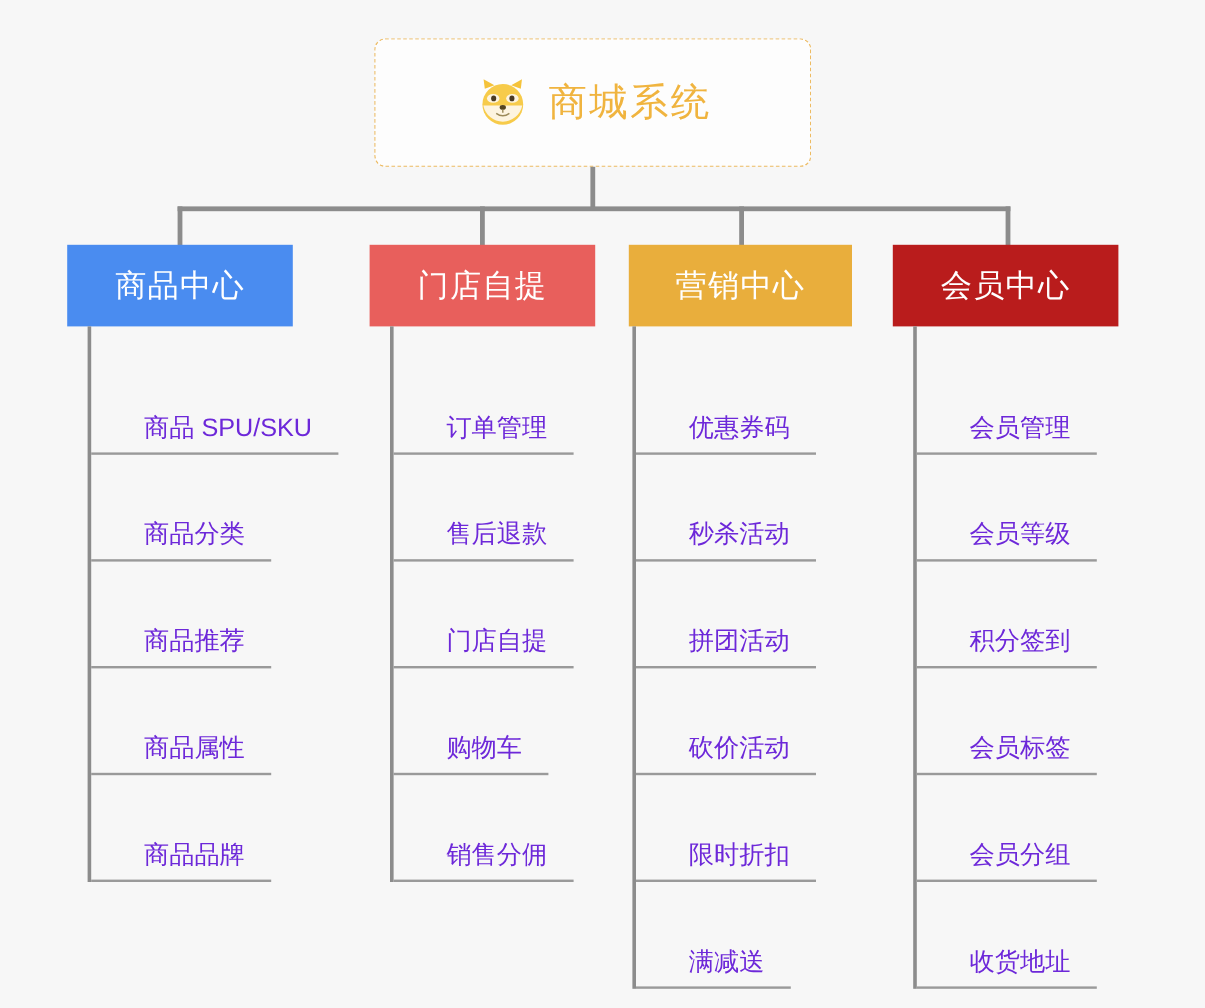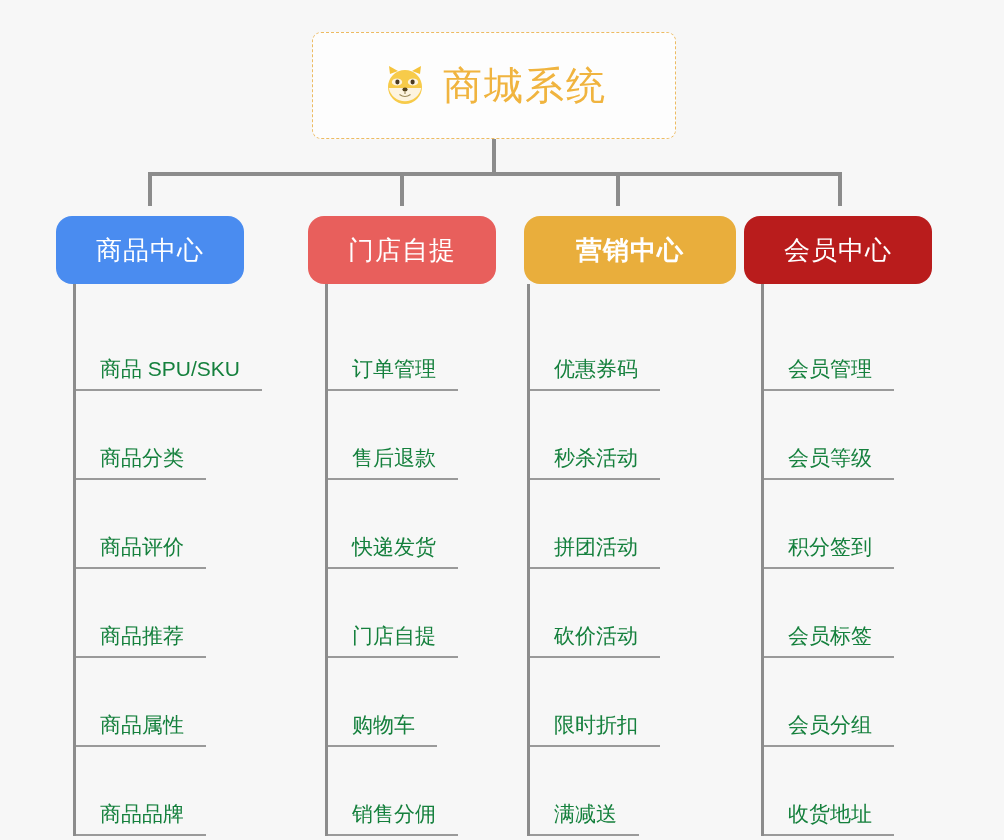--- a/index.html
+++ b/index.html
@@ -40,21 +40,21 @@
   }
   .root-emoji {
     font-size: 40px;
     line-height: 1;
     display: block;
     width: 48px;
     height: 48px;
   }
   .root-emoji svg { display:block; }
   .root-title {
-    font-size: 39px;
+    font-size: 32px;
     color: #f0b43f;
     letter-spacing: 2px;
     font-weight: 400;
     white-space: nowrap;
   }
 
   
   .conn {
     position: absolute;
     background: #8c8c8c;
@@ -62,69 +62,68 @@
   .conn-v { width: 4px; }
   .conn-h { height: 4px; }
 
   
   .column {
     position: absolute;
     top: 204px;
   }
   .cat-box {
     height: 68px;
-    border-radius: 16px;
+    border-radius: 0;
     display: flex;
     align-items: center;
     justify-content: center;
     color: #ffffff;
     font-size: 26px;
     letter-spacing: 1px;
     box-sizing: border-box;
-    margin-top: 12px;
   }
 
   
   .leaf-list {
     position: relative;
     margin-top: 0;
     padding-top: 18px;
     border-left: 3px solid #8c8c8c;
     box-sizing: border-box;
   }
   .leaf {
     position: relative;
     height: 89px;
     box-sizing: border-box;
     display: flex;
     align-items: flex-end;
     padding-left: 32px;
   }
   .leaf-label {
     font-size: 21px;
-    color: #15803d;
+    color: #6d28d9;
     line-height: 1;
     padding-bottom: 10px;
     white-space: nowrap;
     border-bottom: 2px solid #9a9a9a;
     display: inline-block;
     padding-right: 22px;
     margin-left: -32px;
-    padding-left: 24px;
+    padding-left: 44px;
   }
 
   
   #col-0 { left: 56px;  width: 248px; }
   #col-1 { left: 308px; width: 224px; }
   #col-2 { left: 524px; width: 224px; }
   #col-3 { left: 744px; width: 224px; }
 
   #col-0 .cat-box { width: 188px; }
   #col-1 .cat-box { width: 188px; }
-  #col-2 .cat-box { width: 212px; font-weight: bold; }
+  #col-2 .cat-box { width: 186px; }
   #col-3 .cat-box { width: 188px; }
 
   #col-0 .leaf-list { margin-left: 17px; }
   #col-1 .leaf-list { margin-left: 17px; }
   #col-2 .leaf-list { margin-left: 3px; }
   #col-3 .leaf-list { margin-left: 17px; }
 </style>
 </head>
 <body style="background: rgb(247, 247, 247);">
 
@@ -172,23 +171,20 @@
       <span>商品中心</span>
     </div>
     <div class="leaf-list">
       <div class="leaf">
         <span class="leaf-label">商品 SPU/SKU</span>
       </div>
       <div class="leaf">
         <span class="leaf-label">商品分类</span>
       </div>
       <div class="leaf">
-        <span class="leaf-label">商品评价</span>
-      </div>
-      <div class="leaf">
         <span class="leaf-label">商品推荐</span>
       </div>
       <div class="leaf">
         <span class="leaf-label">商品属性</span>
       </div>
       <div class="leaf">
         <span class="leaf-label">商品品牌</span>
       </div>
     </div>
   </div>
@@ -198,23 +194,20 @@
       <span>门店自提</span>
     </div>
     <div class="leaf-list">
       <div class="leaf">
         <span class="leaf-label">订单管理</span>
       </div>
       <div class="leaf">
         <span class="leaf-label">售后退款</span>
       </div>
       <div class="leaf">
-        <span class="leaf-label">快递发货</span>
-      </div>
-      <div class="leaf">
         <span class="leaf-label">门店自提</span>
       </div>
       <div class="leaf">
         <span class="leaf-label">购物车</span>
       </div>
       <div class="leaf">
         <span class="leaf-label">销售分佣</span>
       </div>
     </div>
   </div>

